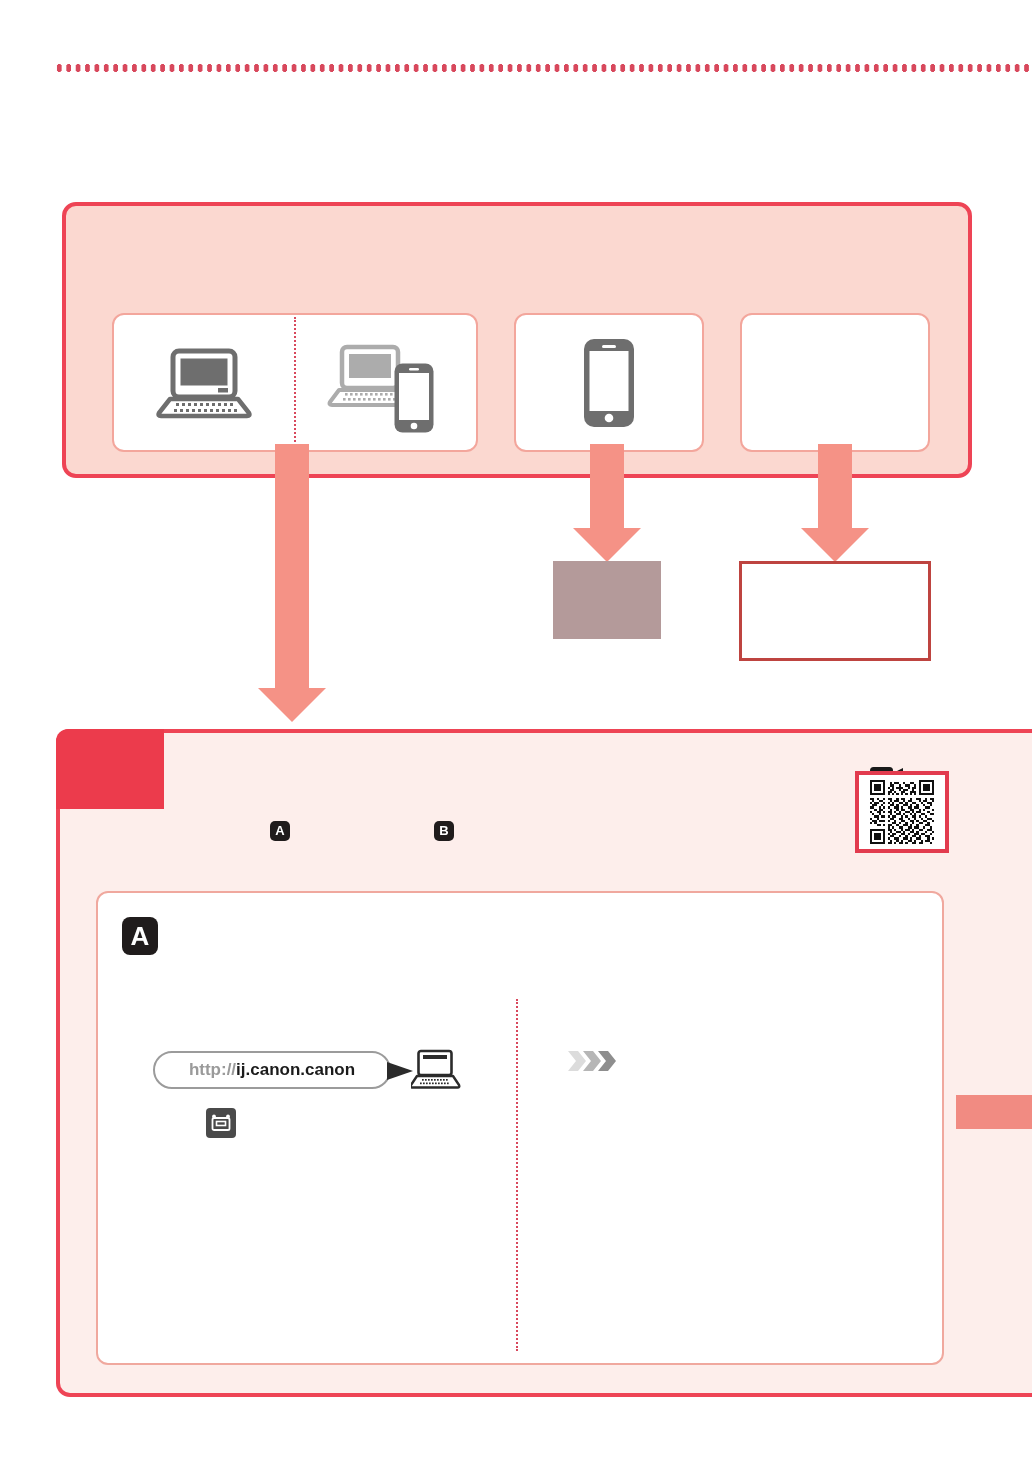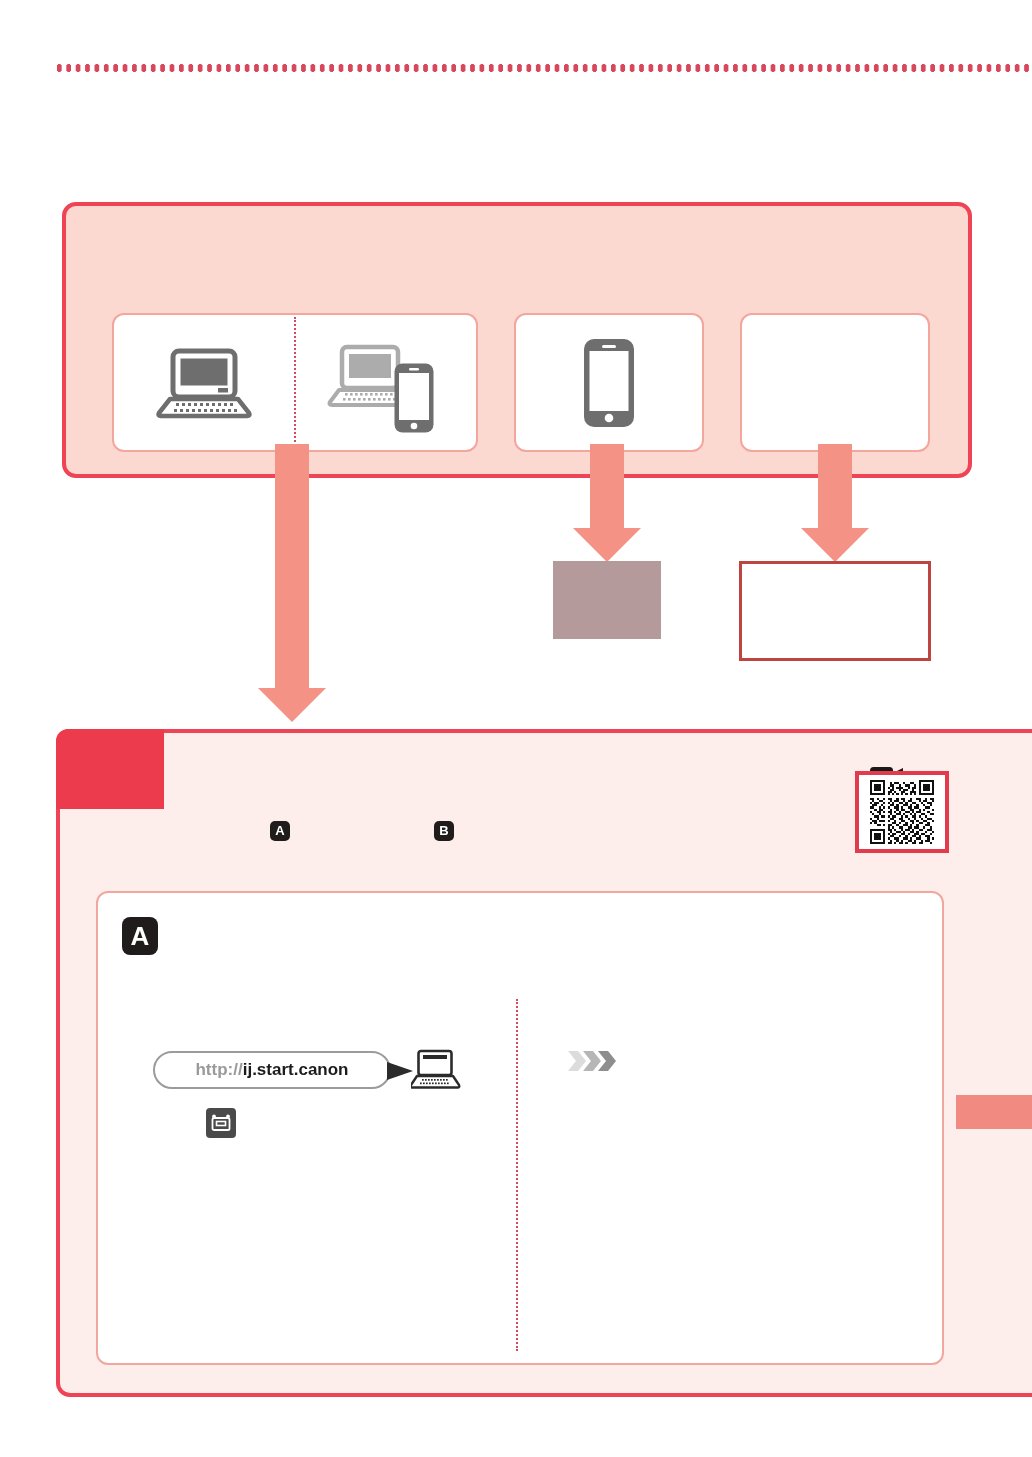--- a/index.html
+++ b/index.html
@@ -541,21 +541,21 @@
   </div>
 
   <div class="inner-panel">
     <span class="big-badge">A</span>
     <div class="panel-divider"></div>
 
     <span style="position:absolute;left:24px;top:78px;font-size:14px;color:#2b2b2b;"></span>
 
     <div class="url-row">
       <div class="url-bubble">
-        <span class="url-text"><span class="scheme">http://</span><span>ij.start.canon</span></span>
+        <span class="url-text"><span class="scheme">http://</span><span>ij.canon.canon</span></span>
       </div>
       <div class="bubble-tail"></div>
       <svg class="url-laptop" viewBox="0 0 50 42">
         <rect x="7.5" y="2" width="33" height="24" rx="2.5" fill="#ffffff" stroke="#2B2B2B" stroke-width="2.6"></rect>
         <rect x="12" y="6" width="24" height="4" fill="#2B2B2B"></rect>
         <path d="M6 27 H42 L48 36 Q49 38.5 46.5 38.5 H1.5 Q-1 38.5 0 36 Z" fill="#ffffff" stroke="#2B2B2B" stroke-width="2.4" stroke-linejoin="round"></path>
         <g fill="#2B2B2B">
           <rect x="11" y="30" width="1.7" height="1.7"></rect>
             <rect x="14" y="30" width="1.7" height="1.7"></rect>
           <rect x="17" y="30" width="1.7" height="1.7"></rect>

